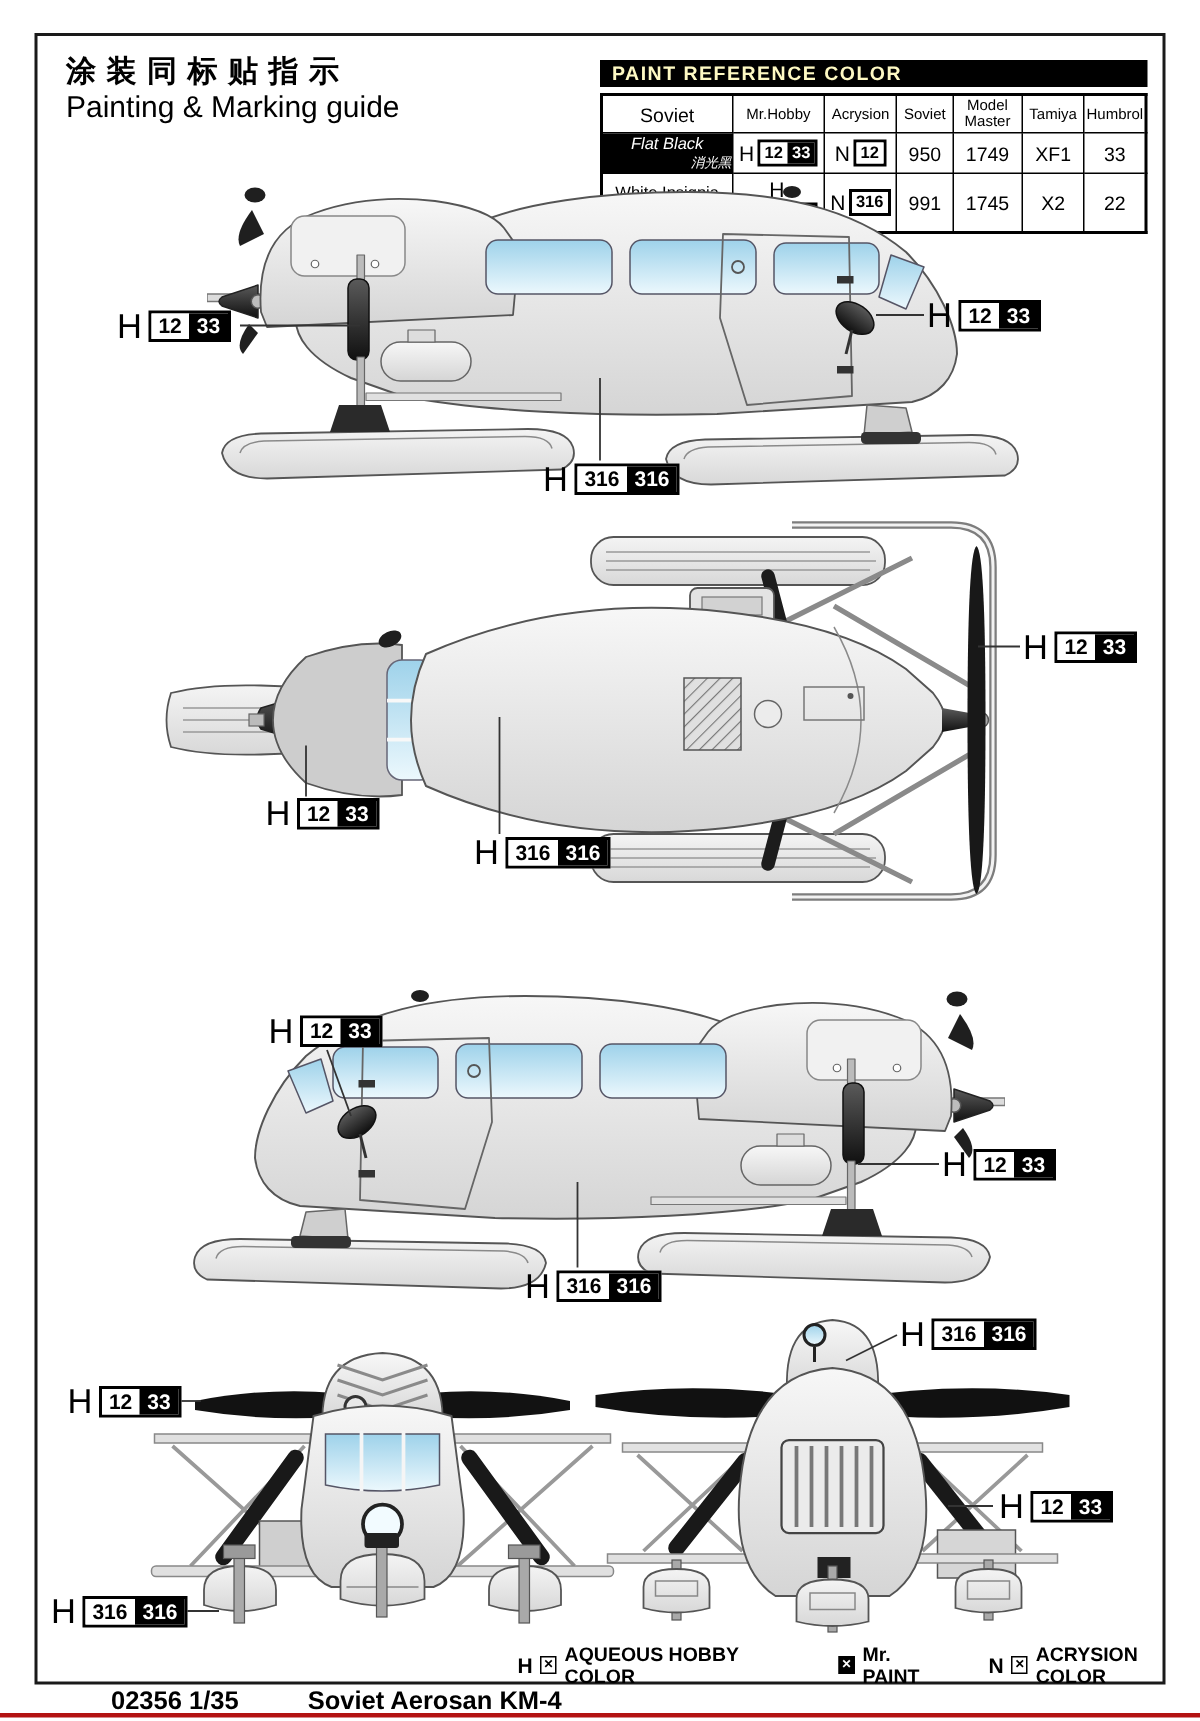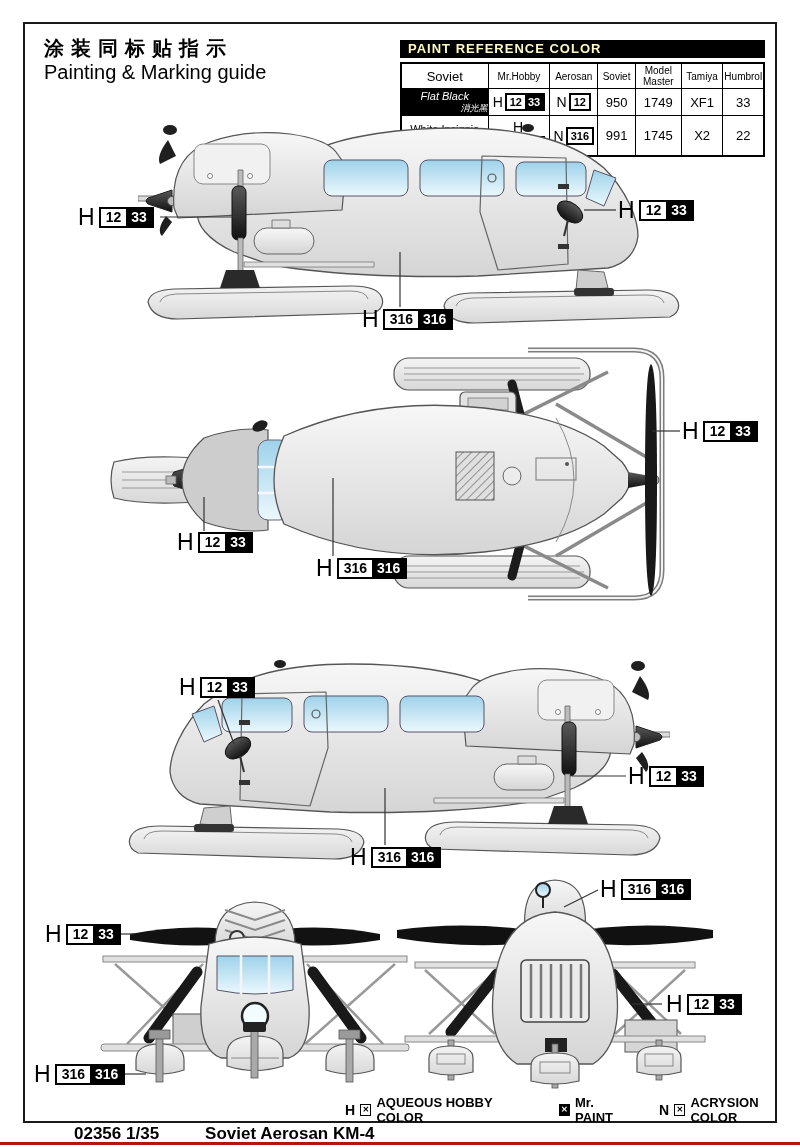--- a/index.html
+++ b/index.html
@@ -67,21 +67,21 @@
         <col style="width:48px">
       <col style="width:38px">
         <col style="width:46px">
         <col style="width:42px">
         <col style="width:41px">
     </colgroup>
     <tbody>
         <tr>
       <th class="col-color">Soviet</th>
       <th class="col-small">Mr.Hobby</th>
-      <th class="col-small">Aerosan</th>
+      <th class="col-small">Acrysion</th>
       <th class="col-small">Soviet</th>
       <th class="col-small">Model Master</th>
       <th class="col-small">Tamiya</th>
       <th class="col-small">Humbrol</th>
     </tr>
     <tr class="row-black">
       <td class="name-cell">
         <div>Flat Black</div>
         <div class="zh">消光黑</div>
       </td>

